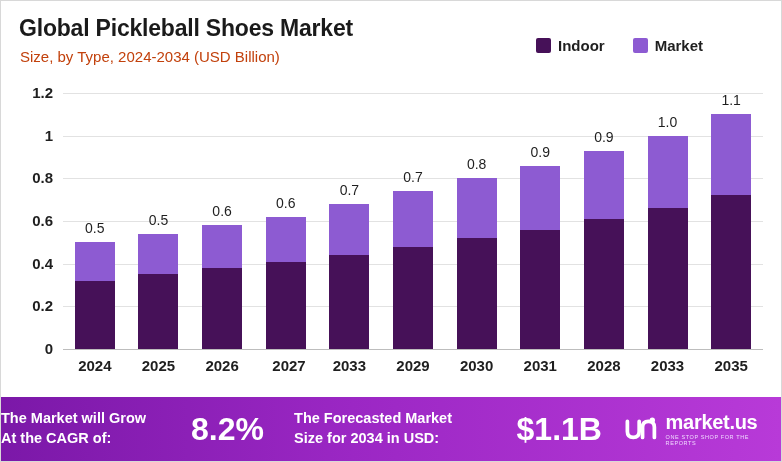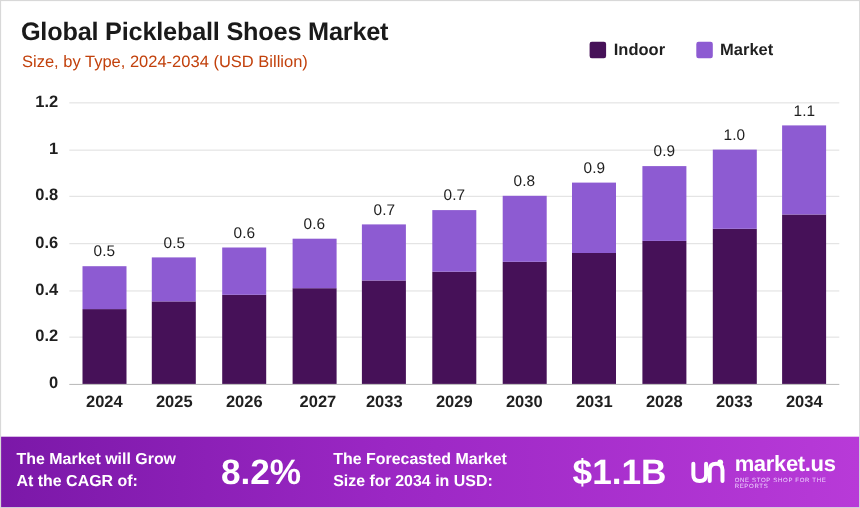--- a/index.html
+++ b/index.html
@@ -132,21 +132,21 @@
     position: absolute;
     left: 0;
     bottom: 0;
     width: 780px;
     height: 64px;
     background: linear-gradient(90deg, #7b18a8 0%, #9b27c4 45%, #b83ad8 100%);
     display: flex;
     align-items: center;
   }
   #footer-left {
-    padding-left: 14px;
+    padding-left: 0;
     color: #ffffff;
     font-size: 14.5px;
     font-weight: bold;
     line-height: 1.35;
     width: 172px;
   }
   #cagr-value {
     color: #ffffff;
     font-size: 32px;
     font-weight: bold;
@@ -288,21 +288,21 @@
         <div class="seg seg-indoor" style="bottom: 0px; height: 140.8px; background: rgb(70, 17, 88);"></div>
         <div class="seg seg-outdoor" style="bottom: 140.8px; height: 72.5333px; background: rgb(141, 91, 210);"></div>
       </div>
       <div class="bar-total" style="left: 604.545px; top: 20.6667px;">1.0</div>
       <div class="xtick" style="left: 569.545px;">2033</div>
       <div class="bar-group" style="left: 648.182px; width: 40px; height: 234.667px;">
         <div class="seg seg-indoor" style="bottom: 0px; height: 153.6px; background: rgb(70, 17, 88);"></div>
         <div class="seg seg-outdoor" style="bottom: 153.6px; height: 81.0667px; background: rgb(141, 91, 210);"></div>
       </div>
       <div class="bar-total" style="left: 668.182px; top: -0.666667px;">1.1</div>
-      <div class="xtick" style="left: 633.182px;">2034</div>
+      <div class="xtick" style="left: 633.182px;">2035</div>
     </div>
 
   <div id="footer">
     <div id="footer-left">
       <div>The Market will Grow</div>
       <div>At the CAGR of:</div>
     </div>
     <div id="cagr-value">8.2%</div>
     <div id="footer-mid">
       <div>The Forecasted Market</div>

